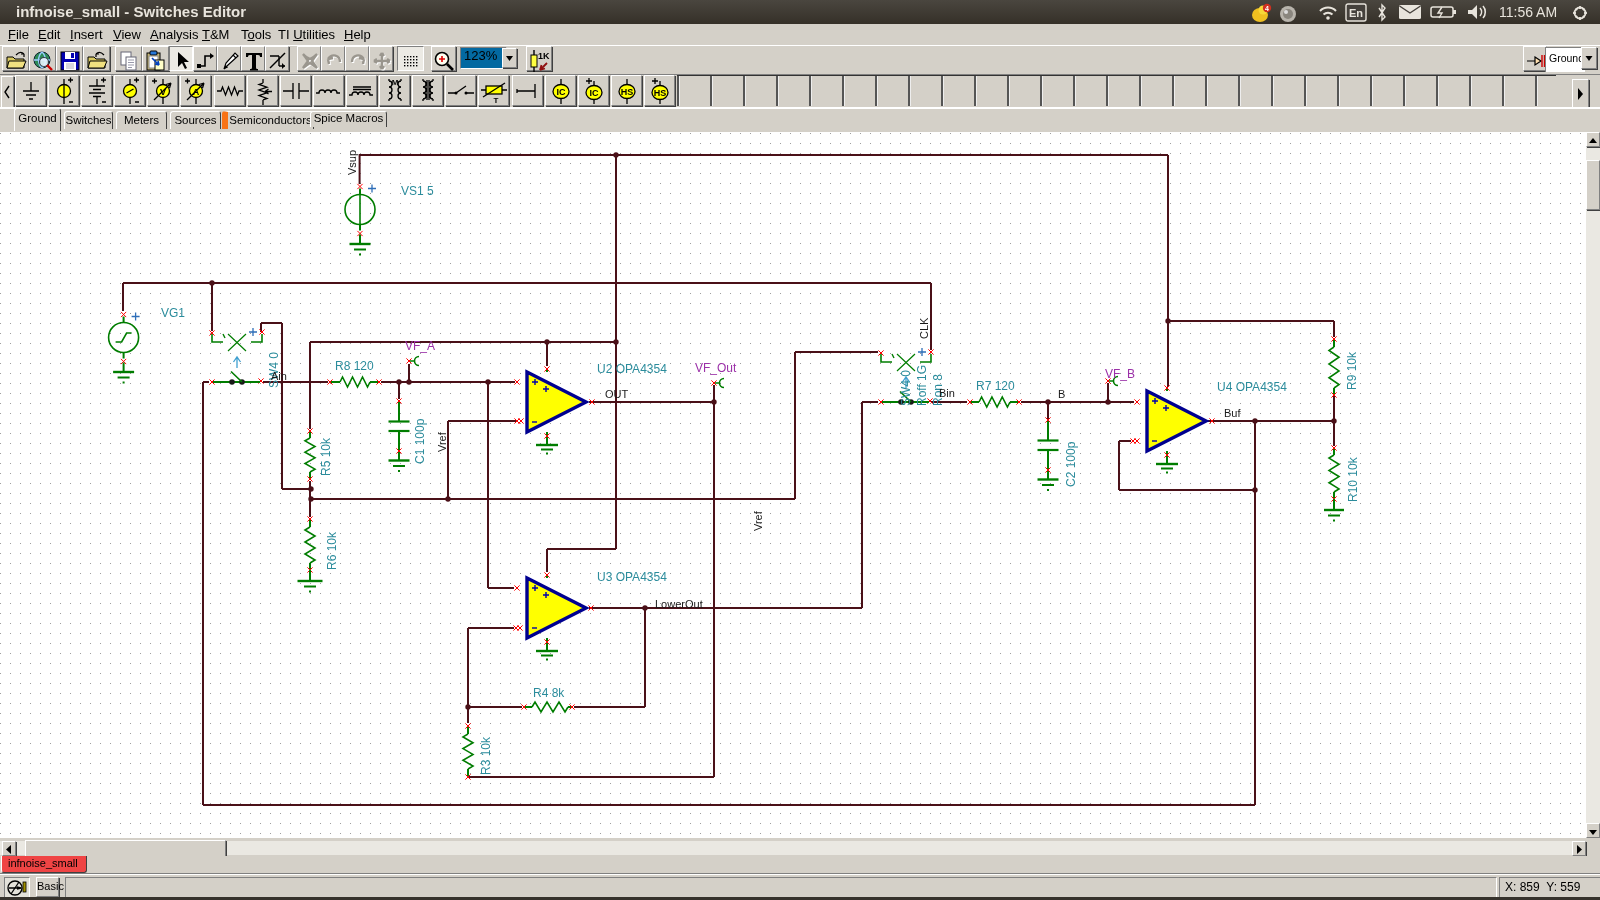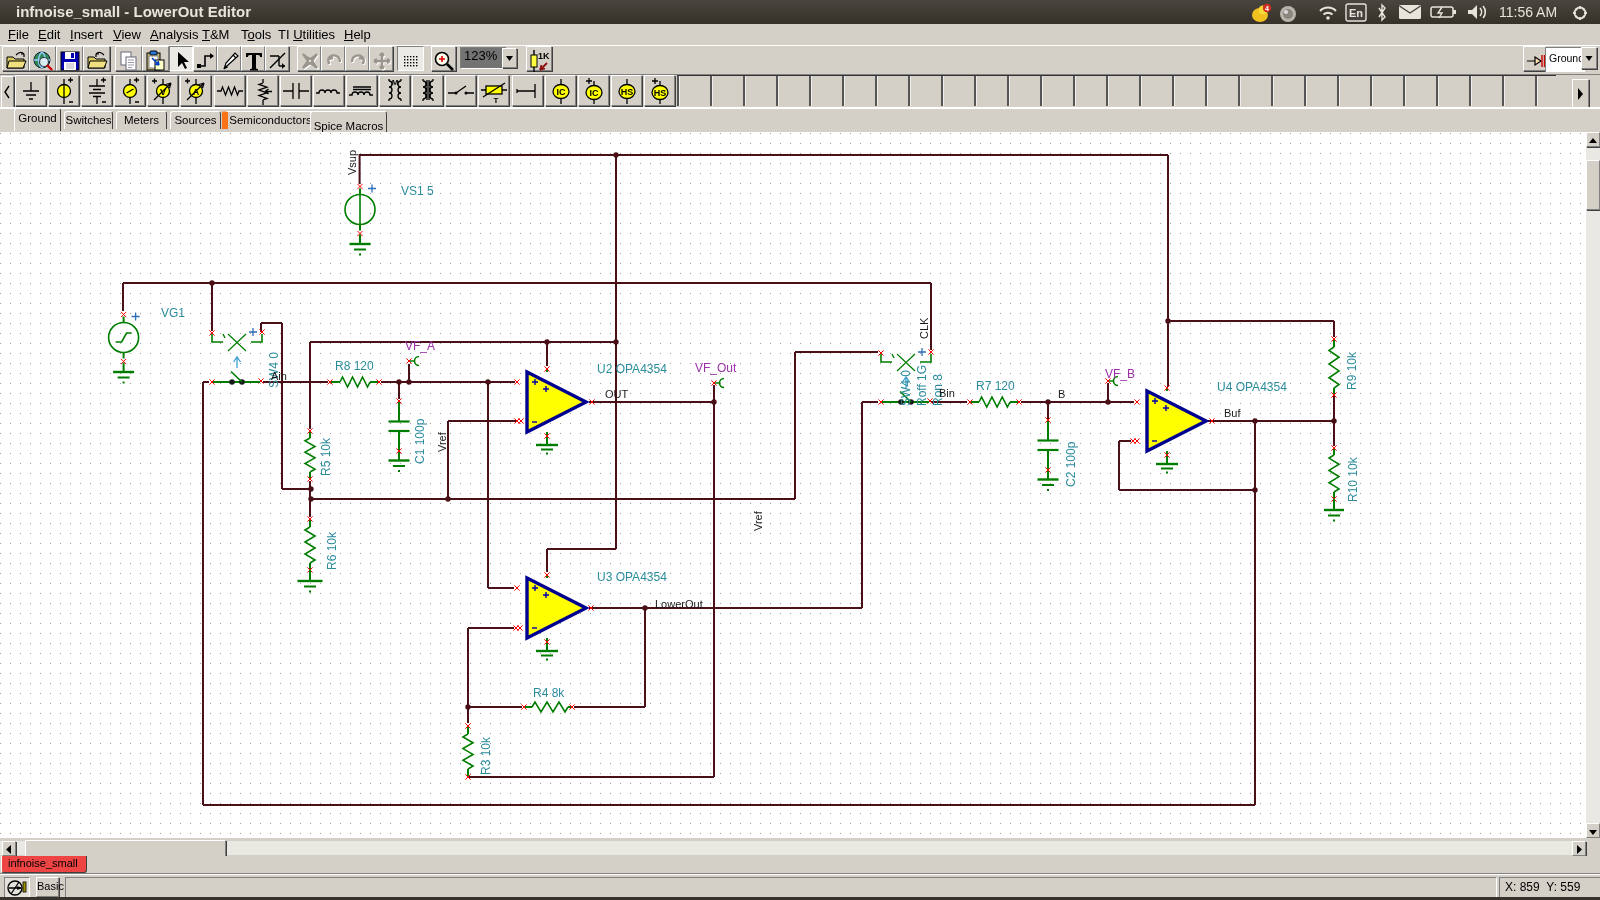--- a/index.html
+++ b/index.html
@@ -1,19 +1,19 @@
 <!DOCTYPE html>
 <html><head><meta charset="utf-8"><style>
 *{margin:0;padding:0;box-sizing:content-box}
 html,body{width:1600px;height:900px;overflow:hidden;background:#d4d0c8;font-family:"Liberation Sans",sans-serif}
 u{text-decoration:underline}
 </style></head>
 <body>
 <div style="position:absolute;left:0;top:0;width:1600px;height:24px;background:linear-gradient(#4a463f,#353028);border-bottom:1px solid #262320">
-    <div style="position:absolute;left:16px;top:3px;font:bold 15px Liberation Sans;color:#e8e4dc">infnoise_small - LowerOut Editor</div>
+    <div style="position:absolute;left:16px;top:3px;font:bold 15px Liberation Sans;color:#e8e4dc">infnoise_small - Switches Editor</div>
     <div style="position:absolute;left:1250px;top:3px"><svg width="22" height="20">
         <ellipse cx="10" cy="12" rx="8" ry="7" fill="#f0c020"></ellipse>
         <circle cx="13" cy="7" r="4.5" fill="#f8d838"></circle>
         <circle cx="17" cy="5" r="4.2" fill="#d03020"></circle>
         <text x="17" y="8" text-anchor="middle" style="font:bold 7px Liberation Sans;fill:#fff">4</text>
       </svg></div>
     <div style="position:absolute;left:1278px;top:3px"><svg width="20" height="20">
         <circle cx="10" cy="11" r="8" fill="#b8b4ac"></circle>
         <circle cx="10" cy="11" r="5" fill="#8a867e"></circle>
         <circle cx="8" cy="9" r="2" fill="#ddd"></circle>
@@ -214,21 +214,21 @@
       <rect x="17" y="16" width="1.4" height="1.4" fill="#000"></rect>
     </svg>
   </div>
 <div style="position:absolute;left:431px;top:46px;width:23px;height:23px;border-top:1px solid #ffffff;border-left:1px solid #ffffff;border-bottom:1px solid #808080;border-right:1px solid #808080;background:#d4d0c8;box-shadow:1px 1px 0 #404040;">
     <svg width="24" height="24" viewBox="0 0 24 24" style="display:block;margin:auto;margin-top:2px">
       <circle cx="10" cy="10" r="6.5" fill="#fffff0" stroke="#000" stroke-width="1.6"></circle>
       <path d="M7 10 h6 M10 7 v6" stroke="#d00" stroke-width="1.6"></path>
       <line x1="15" y1="15" x2="21" y2="21" stroke="#000" stroke-width="2.6"></line>
     </svg>
   </div>
-<div style="position:absolute;left:460px;top:47px;width:42px;height:20px;background:#737373;border-top:1.5px solid #808080;border-left:1.5px solid #808080;border-bottom:1.5px solid #ffffff;border-right:1.5px solid #ffffff;font:13px Liberation Sans;color:#000;padding-left:3px">123%</div>
+<div style="position:absolute;left:460px;top:47px;width:42px;height:20px;background:#0369a1;border-top:1.5px solid #808080;border-left:1.5px solid #808080;border-bottom:1.5px solid #ffffff;border-right:1.5px solid #ffffff;font:13px Liberation Sans;color:#000;padding-left:3px">123%</div>
 <div style="position:absolute;left:502px;top:48px;width:13px;height:18px;border-top:1px solid #ffffff;border-left:1px solid #ffffff;border-bottom:1px solid #808080;border-right:1px solid #808080;background:#d4d0c8;box-shadow:1px 1px 0 #404040;"><svg width="13" height="18">
       <path d="M3 7 l3.5 5 3.5-5 Z" fill="#000"></path>
     </svg></div>
 <div style="position:absolute;left:526px;top:46px;width:24px;height:23px;border-top:1px solid #ffffff;border-left:1px solid #ffffff;border-bottom:1px solid #808080;border-right:1px solid #808080;background:#d4d0c8;box-shadow:1px 1px 0 #404040;">
     <svg width="24" height="24" viewBox="0 0 24 24" style="display:block;margin:auto;margin-top:2px">
       <line x1="7" y1="1" x2="7" y2="23" stroke="#000" stroke-width="1.4"></line>
       <rect x="4" y="6" width="6" height="12" fill="#ffff40" stroke="#000"></rect>
       <text x="11" y="10" style="font-family:Liberation Sans;font-size:9px;font-weight:bold;fill:#000">1K</text>
       <path d="M13 21 L20 14 M13 21 l1.5-5 m-1.5 5 l5-1.5" stroke="#901010" stroke-width="1.8" fill="none"></path>
     </svg>
@@ -409,21 +409,21 @@
 <div style="position:absolute;left:1572px;top:79px;width:15px;height:28px;border-top:1px solid #ffffff;border-left:1px solid #ffffff;border-bottom:1px solid #808080;border-right:1px solid #808080;background:#d4d0c8;box-shadow:1px 1px 0 #404040;"><svg width="15" height="28">
       <path d="M5 8 l5 6 -5 6" fill="#000"></path>
     </svg></div>
 <div style="position:absolute;left:0;top:107px;width:1600px;height:2px;background:#fff"></div>
 <div style="position:absolute;left:0;top:109px;width:1600px;height:23px;background:#d4d0c8"></div>
 <div style="position:absolute;left:14px;top:108px;width:45px;height:19px;background:#d4d0c8;border-top:1px solid #ffffff;border-left:1px solid #ffffff;border-right:1.5px solid #404040;border-radius:3px 3px 0 0;font:11.5px Liberation Sans;color:#000;text-align:center;padding-top:3px;z-index:5">Ground</div>
 <div style="position:absolute;left:64px;top:111px;width:47px;height:15px;background:#d4d0c8;border-top:1px solid #ffffff;border-left:1px solid #ffffff;border-right:1.5px solid #404040;border-radius:3px 3px 0 0;font:11.5px Liberation Sans;color:#000;text-align:center;padding-top:2px">Switches</div>
 <div style="position:absolute;left:116px;top:111px;width:49px;height:15px;background:#d4d0c8;border-top:1px solid #ffffff;border-left:1px solid #ffffff;border-right:1.5px solid #404040;border-radius:3px 3px 0 0;font:11.5px Liberation Sans;color:#000;text-align:center;padding-top:2px">Meters</div>
 <div style="position:absolute;left:170px;top:111px;width:49px;height:15px;background:#d4d0c8;border-top:1px solid #ffffff;border-left:1px solid #ffffff;border-right:1.5px solid #404040;border-radius:3px 3px 0 0;font:11.5px Liberation Sans;color:#000;text-align:center;padding-top:2px">Sources</div>
 <div style="position:absolute;left:222px;top:111px;width:85px;height:15px;background:#d4d0c8;border-top:1px solid #ffffff;border-left:6px solid #f97316;border-right:1.5px solid #404040;border-radius:3px 3px 0 0;font:11.5px Liberation Sans;color:#000;text-align:center;padding-top:2px">Semiconductors</div>
-<div style="position:absolute;left:310px;top:111px;width:75px;height:15px;background:#d4d0c8;border-top:1px solid #ffffff;border-left:1px solid #ffffff;border-right:1.5px solid #404040;border-radius:3px 3px 0 0;font:11.5px Liberation Sans;color:#000;text-align:center;padding-top:8px">Spice Macros</div>
+<div style="position:absolute;left:310px;top:111px;width:75px;height:15px;background:#d4d0c8;border-top:1px solid #ffffff;border-left:1px solid #ffffff;border-right:1.5px solid #404040;border-radius:3px 3px 0 0;font:11.5px Liberation Sans;color:#000;text-align:center;padding-top:0">Spice Macros</div>
 <div style="position:absolute;left:0;top:132px;width:1586px;height:706px;background:#fff;overflow:hidden"><svg width="1586" height="706" viewBox="0 132 1586 706">
       <defs>
         <pattern id="gd" width="10" height="10" patternUnits="userSpaceOnUse" x="0" y="132">
           <rect x="0" y="1" width="1" height="1" fill="#9f9f9f"></rect>
         </pattern>
       </defs>
       <rect x="0" y="132" width="1586" height="706" fill="url(#gd)"></rect>
       <line x1="359.6" y1="155" x2="1168" y2="155" stroke="#4a1018" stroke-width="2"></line>
 <line x1="359.6" y1="154" x2="359.6" y2="184" stroke="#4a1018" stroke-width="2"></line>
 <line x1="616" y1="155" x2="616" y2="549" stroke="#4a1018" stroke-width="2"></line>

